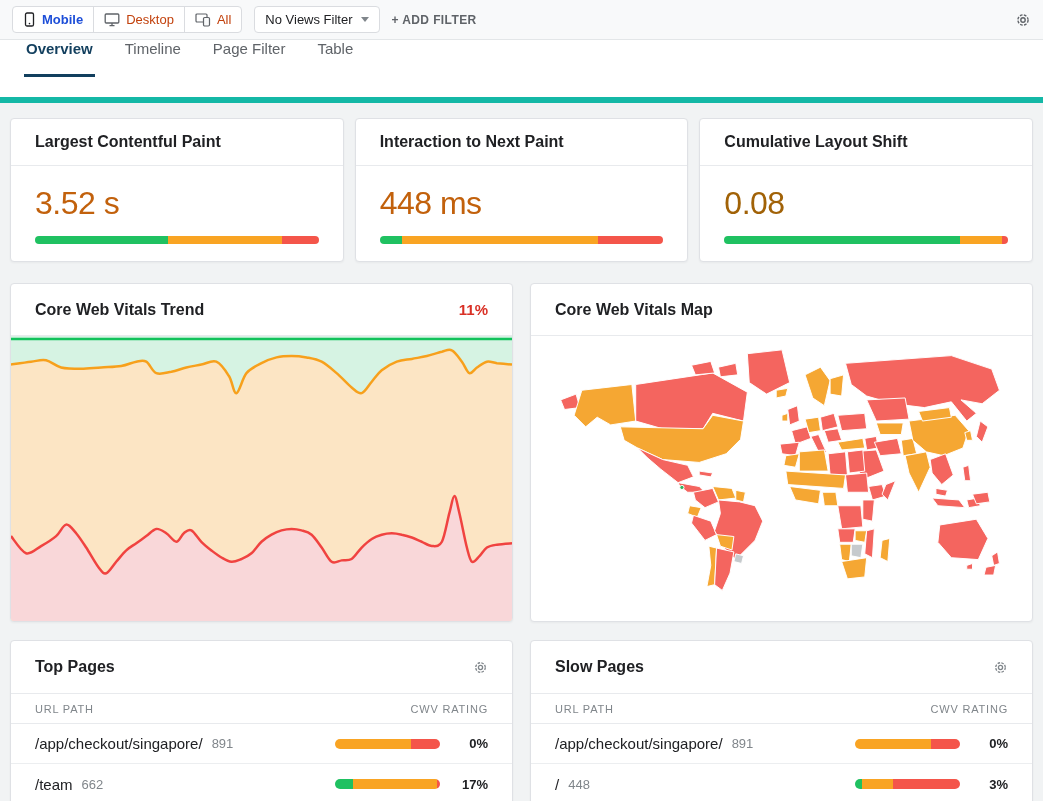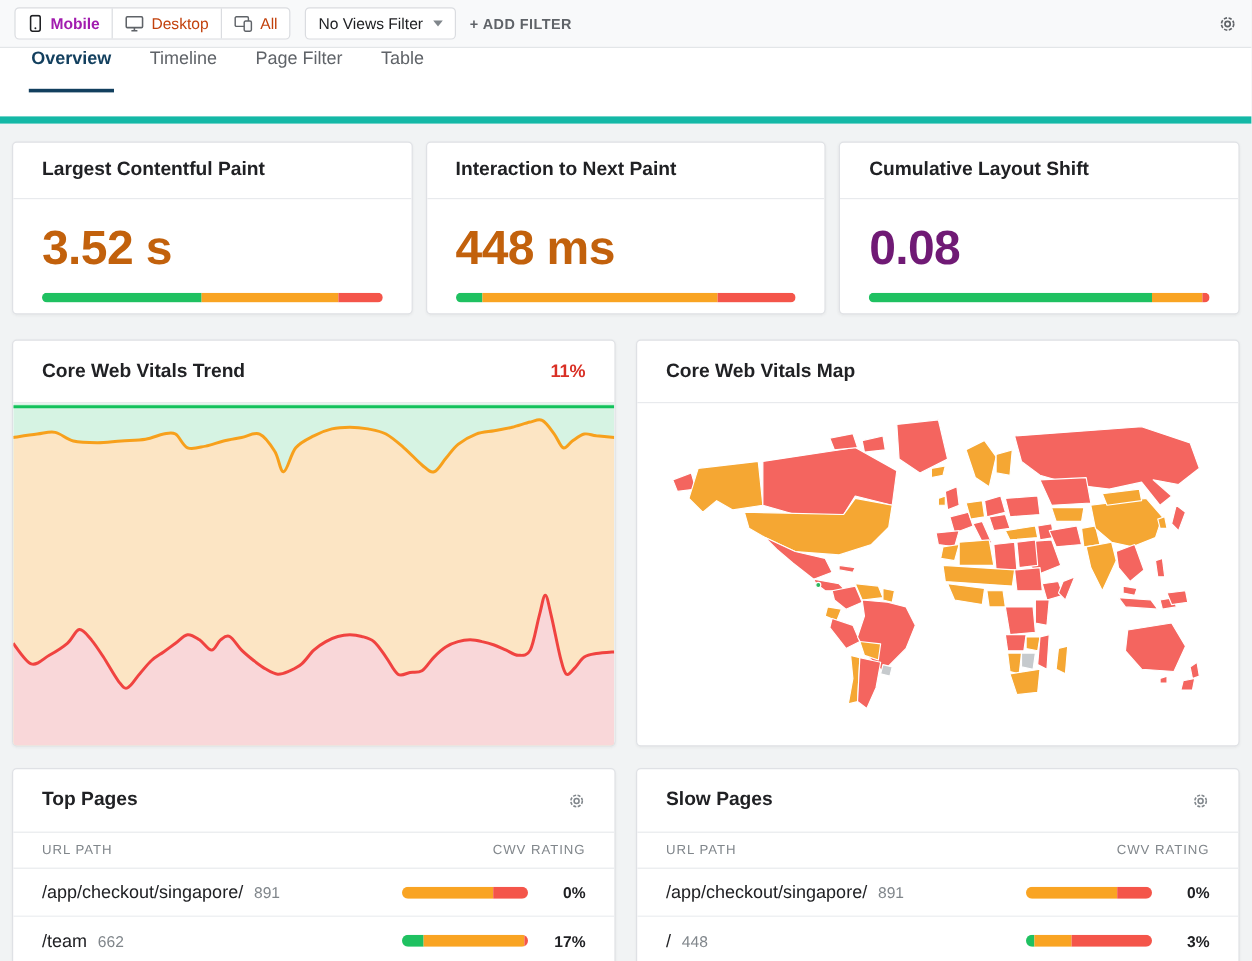--- a/index.html
+++ b/index.html
@@ -6,21 +6,21 @@
   html,body { width:1043px; height:801px; overflow:hidden; background:#f1f3f4;
     font-family:"Liberation Sans", sans-serif; color:#202124; }
 
   
   .topbar { height:40px; background:#f8f9fa; border-bottom:1px solid #e3e6e8;
     display:flex; align-items:center; padding:0 12px; gap:12px; }
   .seg-group { display:flex; background:#fff; border:1px solid #dadce0; border-radius:4px; height:27px; }
   .seg-btn { display:flex; align-items:center; gap:6px; padding:0 10px; font-size:13px;
     color:#c2410c; cursor:pointer; border-right:1px solid #dadce0; background:transparent; border-top:0; border-bottom:0; border-left:0; }
   .seg-btn:last-child { border-right:0; }
-  .seg-btn.active { color:#a21caf; font-weight:bold;justify-content:center; }
+  .seg-btn.active { color:#1d4ed8; font-weight:bold;justify-content:center; }
   .seg-btn svg { display:block; }
   .filter-btn { display:flex; align-items:center; gap:8px; background:#fff; border:1px solid #dadce0;
     border-radius:4px; height:27px; padding:0 10px; font-size:13px; color:#202124; cursor:pointer; }
   .caret { width:0; height:0; border-left:4px solid transparent; border-right:4px solid transparent;
     border-top:5px solid #80868b; }
   .add-filter { font-size:12px; font-weight:bold; letter-spacing:.4px; color:#5f6368; cursor:pointer; }
   .topbar-spacer { flex:1; }
   .gear { color:#5f6368; cursor:pointer; display:flex; align-items:center; }
 
   
@@ -34,21 +34,21 @@
   .row3 { display:grid; grid-template-columns:repeat(3,1fr); gap:11px; }
   .row2 { display:grid; grid-template-columns:repeat(2,1fr); gap:17px; margin-top:21px; }
   .card { background:#fff; border:1px solid #dfe1e5; border-radius:4px; box-shadow:0 1px 2px rgba(60,64,67,.05); overflow:hidden; }
   .card-head { display:flex; align-items:center; justify-content:space-between;
     padding:0 24px; height:47px; border-bottom:1px solid #e8eaed; }
   .card-title { font-size:16px; font-weight:bold; color:#202124; }
 
   
   .metric-card { height:144px; }
   .metric-body { padding:21px 24px 0 24px; }
-  .metric-value { font-size:40px; font-weight:bold; line-height:1; letter-spacing:-.5px; }
+  .metric-value { font-size:32px; font-weight:normal; line-height:1; letter-spacing:-.5px; }
   .seg-bar { display:flex; height:8px; border-radius:4px; overflow:hidden; margin-top:17px; }
   .seg-bar span { height:100%; }
 
   
   .tall-card { height:339px; display:flex; flex-direction:column; }
   .tall-card .card-head { height:52px; flex:none; }
   .badge-pct { font-size:15px; font-weight:bold; color:#d93025; }
   .chart-wrap { flex:1; position:relative; }
   .chart-wrap svg { display:block; width:100%; height:100%; }
   .map-wrap { flex:1; display:flex; align-items:center; justify-content:center; padding:10px 6px 20px 6px; }
@@ -154,21 +154,21 @@
             <span style="width: 69%; background: rgb(249, 164, 35);"></span>
             <span style="width: 23%; background: rgb(244, 85, 74);"></span>
           </div>
       </div>
     </div>
     <div class="card metric-card">
       <div class="card-head">
         <span class="card-title">Cumulative Layout Shift</span>
       </div>
       <div class="metric-body">
-        <div class="metric-value" style="color: #701a75;">0.08</div>
+        <div class="metric-value" style="color: #a16207;">0.08</div>
         <div class="seg-bar">
             <span style="width: 83%; background: rgb(31, 193, 97);"></span>
             <span style="width: 15%; background: rgb(249, 164, 35);"></span>
             <span style="width: 2%; background: rgb(244, 85, 74);"></span>
           </div>
       </div>
     </div>
   </div>
 
   <div class="row2">

